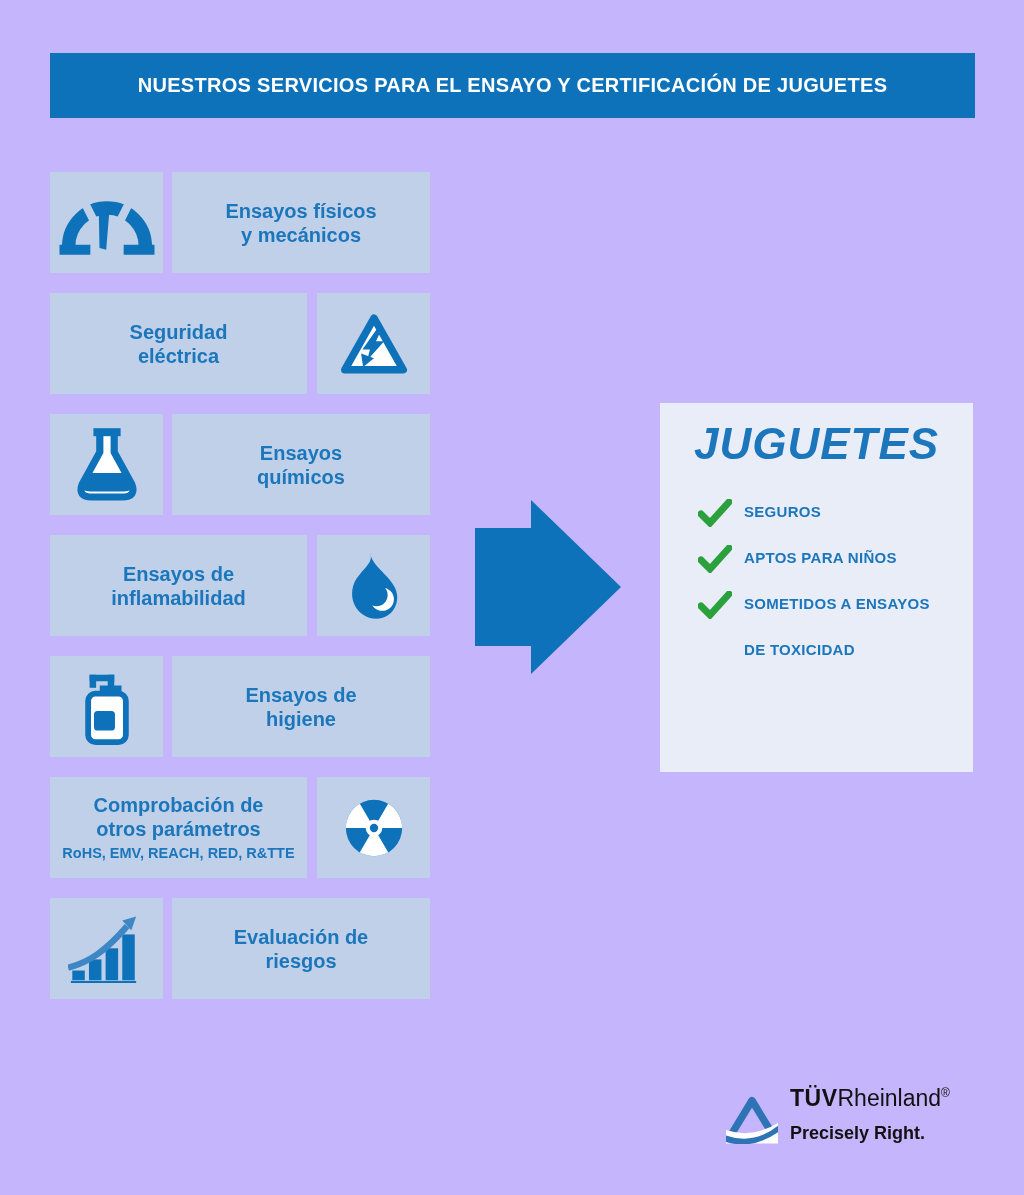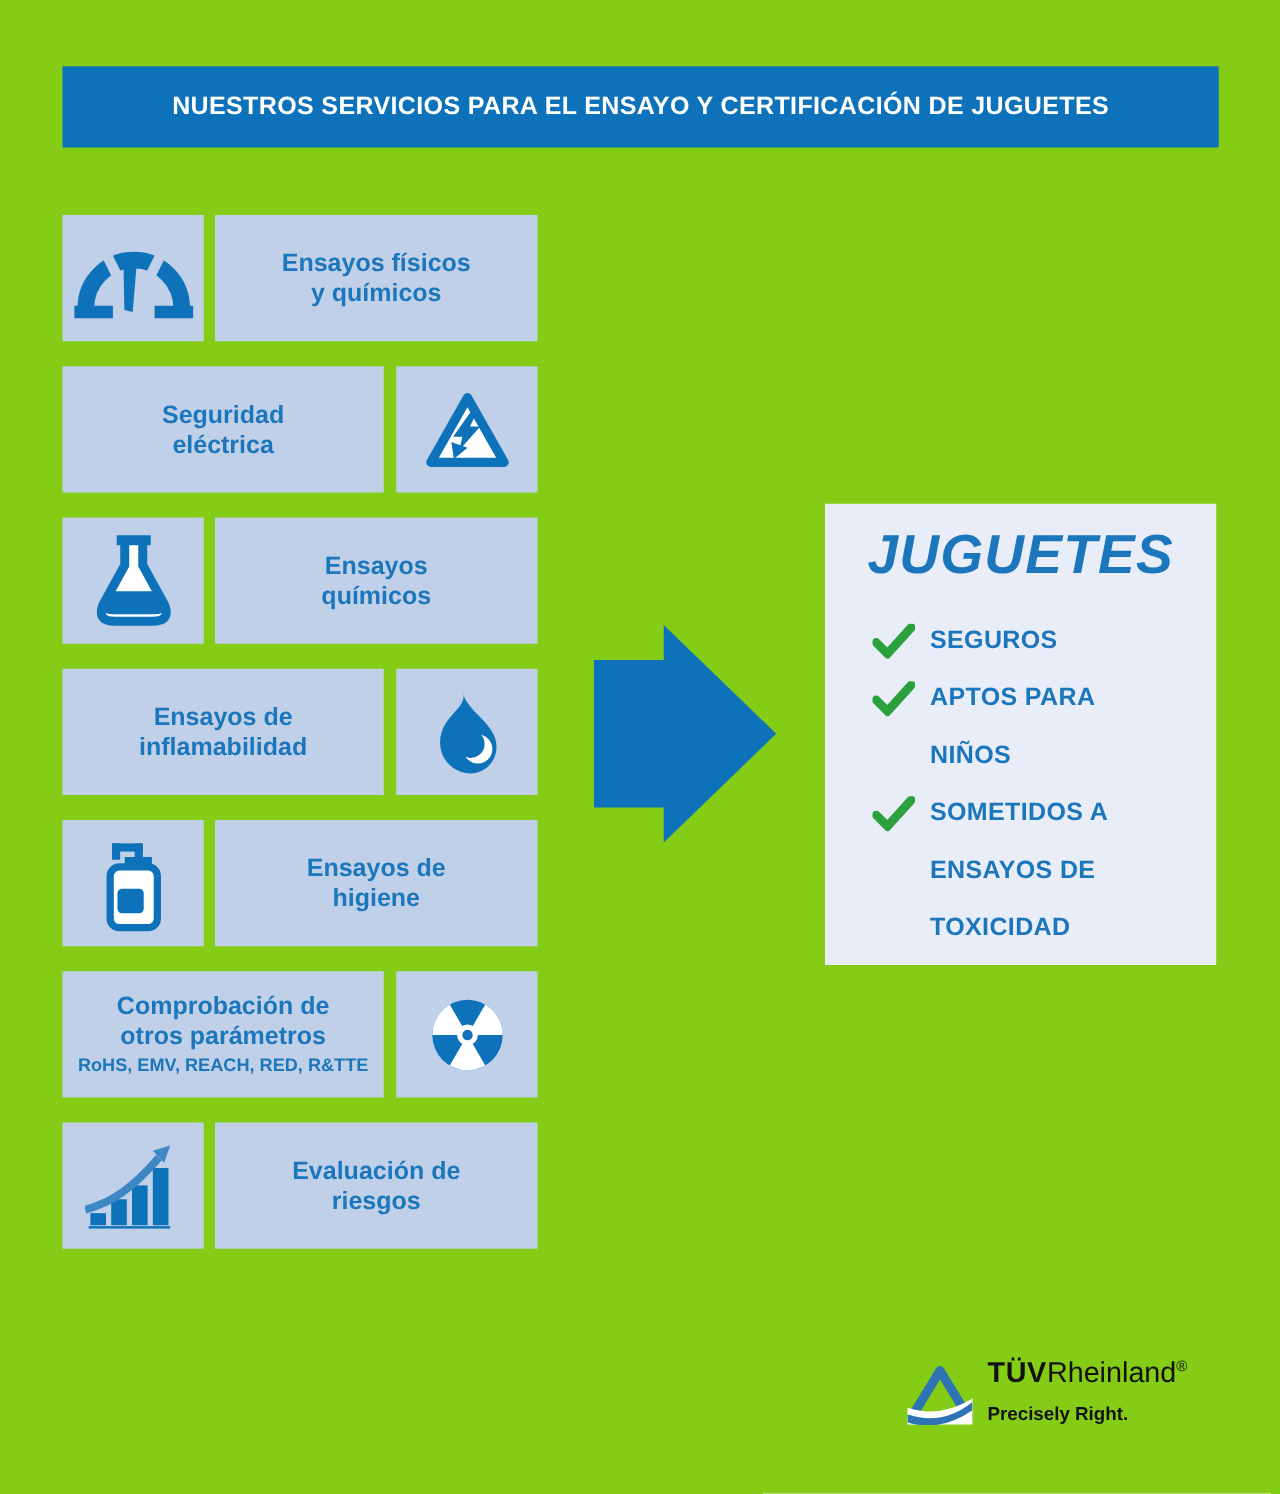--- a/index.html
+++ b/index.html
@@ -5,21 +5,21 @@
   :root{
     --blue:#0d72b9;
     --blue-text:#1b76bc;
     --tile:#bfd0e8;
     --panel:#e9edf8;
     --green:#2aa13c;
     --ink:#111111;
   }
   html,body{margin:0;padding:0;background:#ffffff;}
   body{font-family:"Liberation Sans", sans-serif;}
-  .page{position:relative;width:1024px;height:1195px;background:#84cc16;overflow:hidden;}
+  .page{position:relative;width:1024px;height:1195px;background:#c4b5fd;overflow:hidden;}
 
   
   .banner{position:absolute;left:50px;top:53px;width:925px;height:65px;background:var(--blue);
           display:flex;align-items:center;justify-content:center;}
   .banner span{color:#fff;font-size:20px;font-weight:700;letter-spacing:.3px;white-space:nowrap;}
 
   
   .row{position:absolute;left:0;width:1016px;height:101px;padding-left:16px;}
   .r1{top:172px}.r2{top:293px}.r3{top:414px}.r4{top:535px}.r5{top:656px}.r6{top:777px}.r7{top:898px}
   .tile{position:absolute;top:0;height:101px;background:var(--tile);
@@ -34,31 +34,31 @@
 
   
   .big-arrow{position:absolute;left:475px;top:500px;}
 
   
   .panel{position:absolute;left:660px;top:403px;width:313px;height:369px;background:var(--panel);}
   .panel h2{margin:0;position:absolute;top:16px;left:0;width:100%;text-align:center;
             color:var(--blue-text);font-size:44px;font-weight:700;letter-spacing:1px;font-style:italic;}
   .panel ul{list-style:none;margin:0;padding:0;position:absolute;left:38px;top:86px;}
   .panel li{position:relative;padding-left:46px;width:190px;color:var(--blue-text);
-            font-size:20px;font-weight:700;line-height:46px;letter-spacing:.3px;}
+            font-size:15px;font-weight:700;line-height:46px;letter-spacing:.3px;}
   .panel li .chk{position:absolute;left:0;top:10px;}
 
   
   .logo{position:absolute;left:726px;top:1080px;display:flex;align-items:flex-end;}
   .logo .mark{margin-top:3px;}
   .logo .text{margin-left:12px;color:var(--ink);}
   .logo .brand{font-size:23px;line-height:26px;white-space:nowrap;}
   .logo .brand b{font-weight:700;letter-spacing:.5px;}
   .logo .brand sup{font-size:12px;}
-  .logo .tagline{font-size:15px;font-weight:700;margin-top:12px;}
+  .logo .tagline{font-size:18px;font-weight:700;margin-top:12px;}
 </style>
 </head>
 <body>
 
 <div class="page">
 
   <header class="banner">
     <span>NUESTROS SERVICIOS PARA EL ENSAYO Y CERTIFICACIÓN DE JUGUETES</span>
   </header>
 
@@ -66,21 +66,21 @@
     <div class="tile icon-tile">
       <svg width="100" height="70" viewBox="0 0 120 84">
         <path d="M14,70 A46,46 0 0 1 106,70" fill="none" stroke="#0d72b9" stroke-width="16"></path>
         <path d="M3,74 H40 M80,74 H117" stroke="#0d72b9" stroke-width="12"></path>
         <path d="M47,45 L34,19 M73,45 L86,19" stroke="#bfd0e8" stroke-width="10"></path>
         <path d="M50,21 L63,26 L59,74 L51,72 Z" fill="#0d72b9"></path>
       </svg>
     </div>
     <div class="tile text-tile">
       <span>Ensayos físicos</span>
-      <span>y químicos</span>
+      <span>y mecánicos</span>
     </div>
   </div>
 
   <div class="row r2 lay-right">
     <div class="tile text-tile">
       <span>Seguridad</span>
       <span>eléctrica</span>
     </div>
     <div class="tile icon-tile">
       <svg width="68" height="64" viewBox="0 0 100 92">

